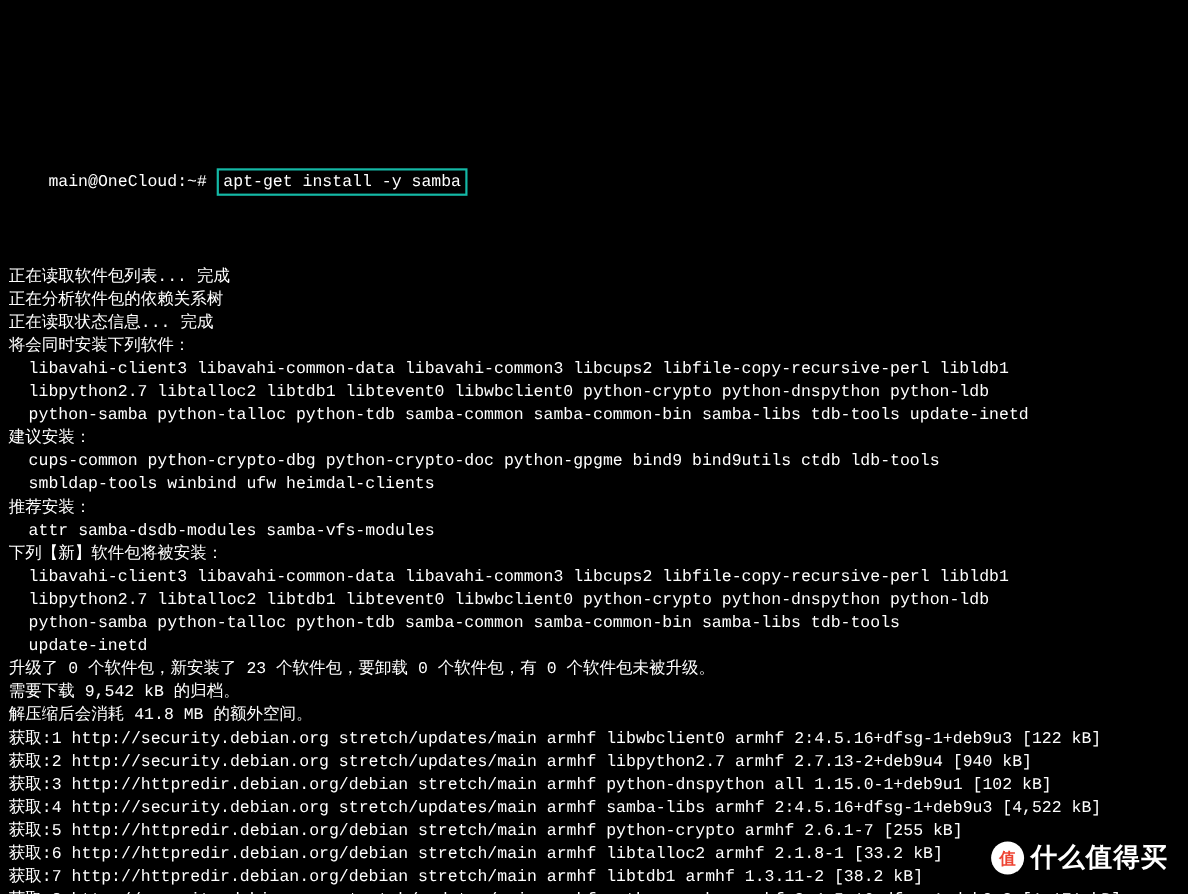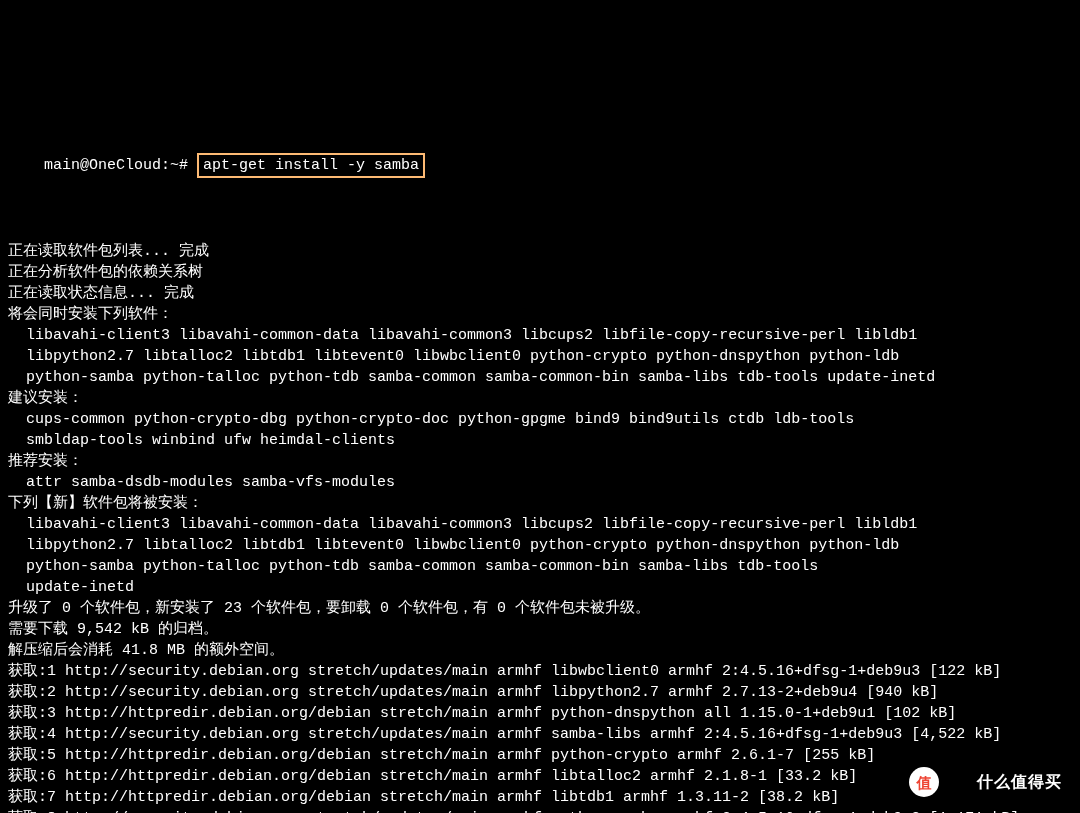--- a/index.html
+++ b/index.html
@@ -12,21 +12,21 @@
       width: 1080px;
       height: 813px;
       overflow: hidden;
       position: relative;
       padding: 6px 8px;
       white-space: pre-wrap;
       word-break: break-all;
     }
     .prompt { display: inline; }
     .highlight-box {
-      border: 2px solid #fdba74;
+      border: 2px solid #14b8a6;
       display: inline-block;
       padding: 0 4px;
     }
     .line { display: block; }
     .watermark {
       position: absolute;
       right: 14px;
       bottom: 14px;
       display: flex;
       align-items: center;
@@ -44,23 +44,22 @@
       display: flex;
       align-items: center;
       justify-content: center;
       font-family: sans-serif;
       font-size: 15px;
     }
     .wm-text {
       color: #fff;
       font-family: "Microsoft YaHei", sans-serif;
       font-weight: bold;
-      font-size: 16px;
+      font-size: 24px;
       letter-spacing: 1px;
-      margin-left: 32px;
     }
   </style>
 </head>
 <body>
 
 
 
 <div>
   <span class="line">
     <span class="prompt">main@OneCloud:~# </span><span class="highlight-box">apt-get install -y samba</span>

